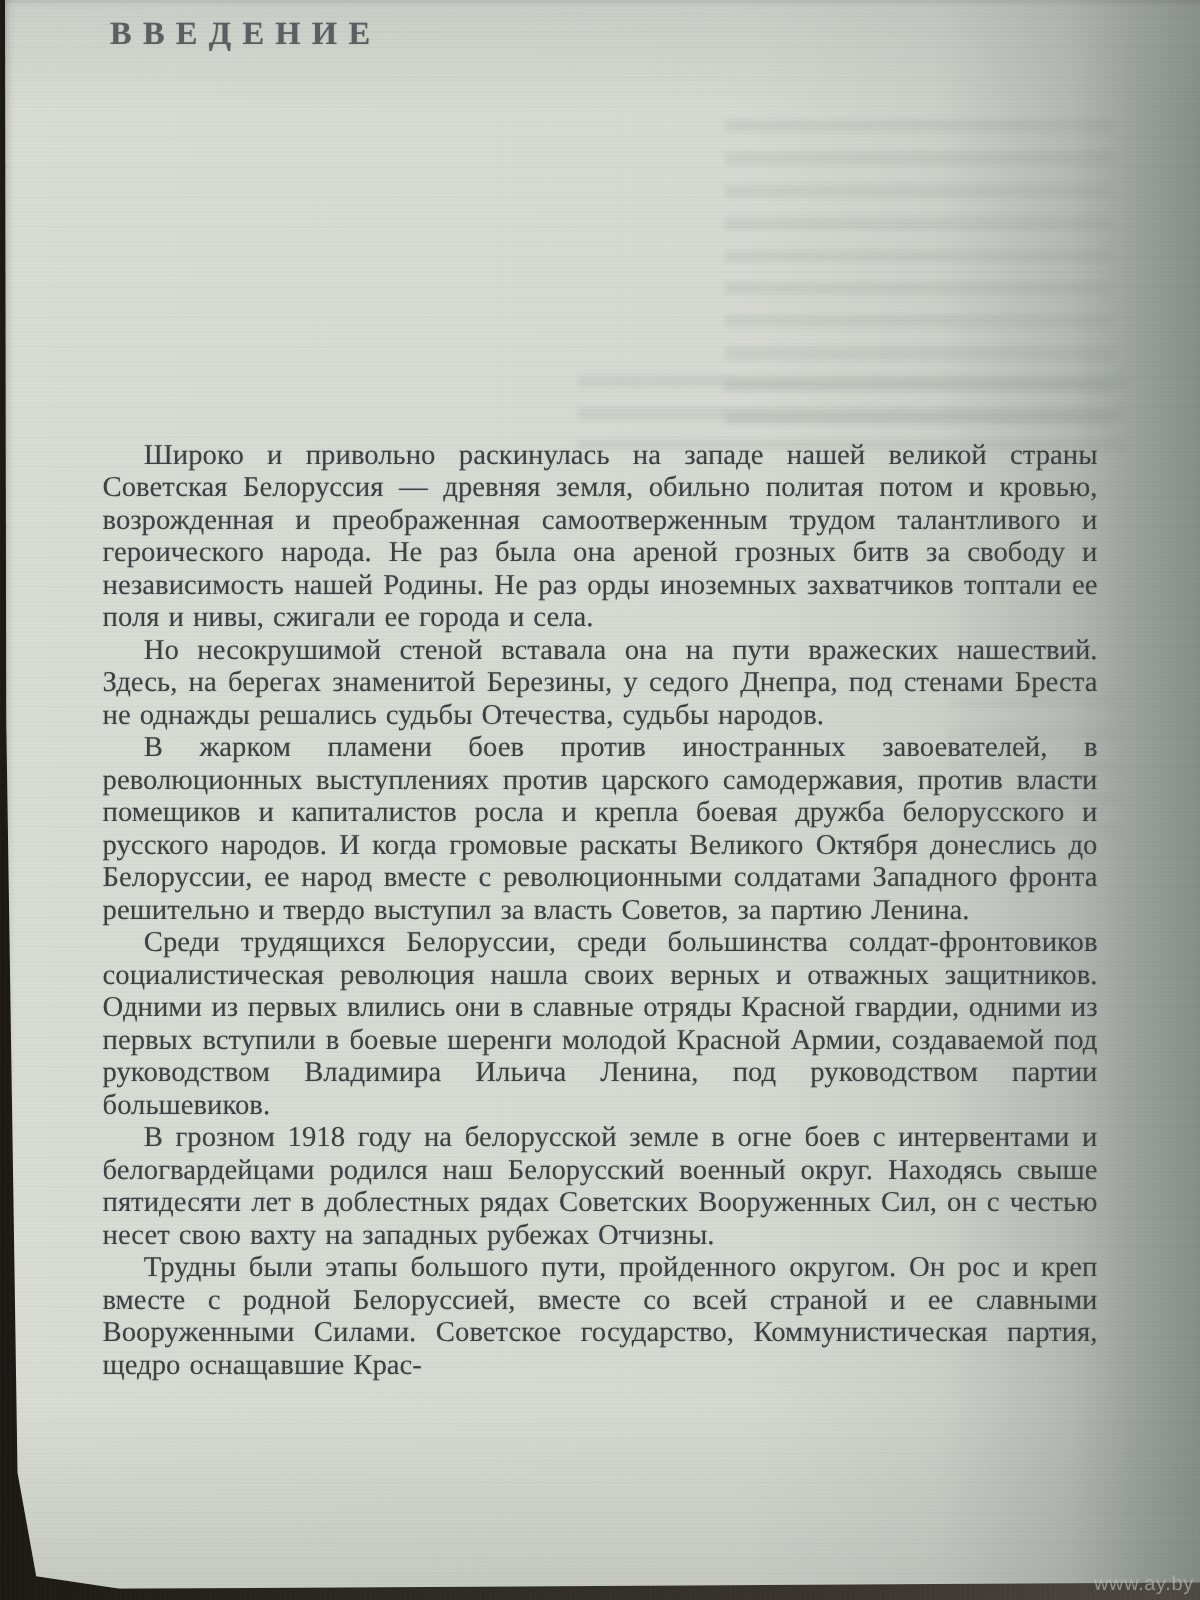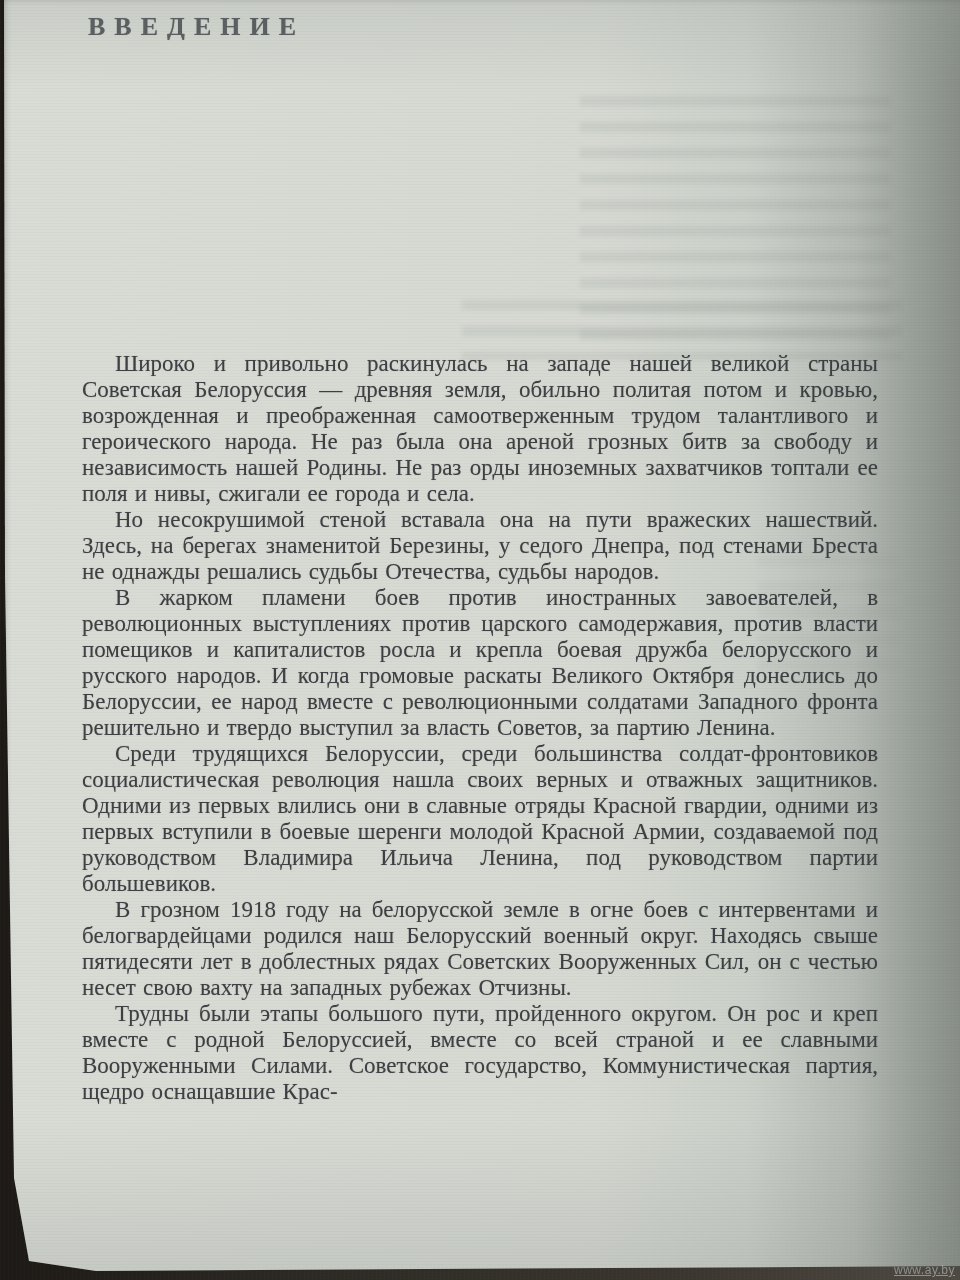--- a/index.html
+++ b/index.html
@@ -45,23 +45,22 @@
   .bodytext {
     position: absolute; left: 82px; top: 351px; width: 796px;
     font-size: 23px; line-height: 26px; color: #3d3f42;
     text-align: justify; word-spacing: 1.5px;
     text-shadow: 0 0 1px rgba(61,63,66,0.35);
   }
   .bodytext p { margin: 0; text-indent: 33px; }
   .watermark {
     position: absolute; right: 5px; bottom: 3px;
     font-family: "Liberation Sans", "DejaVu Sans", sans-serif;
-    font-size: 12px; letter-spacing: 0.5px;
+    font-size: 16px; letter-spacing: 0.5px;
     color: rgba(186,192,190,0.62);
-    text-decoration: underline;
   }
 </style>
 </head>
 <body>
 
 <div class="photo">
   <div class="page">
     <div class="ghost ghost1"></div>
     <div class="ghost ghost2"></div>
     <div class="ghost ghost3"></div>

